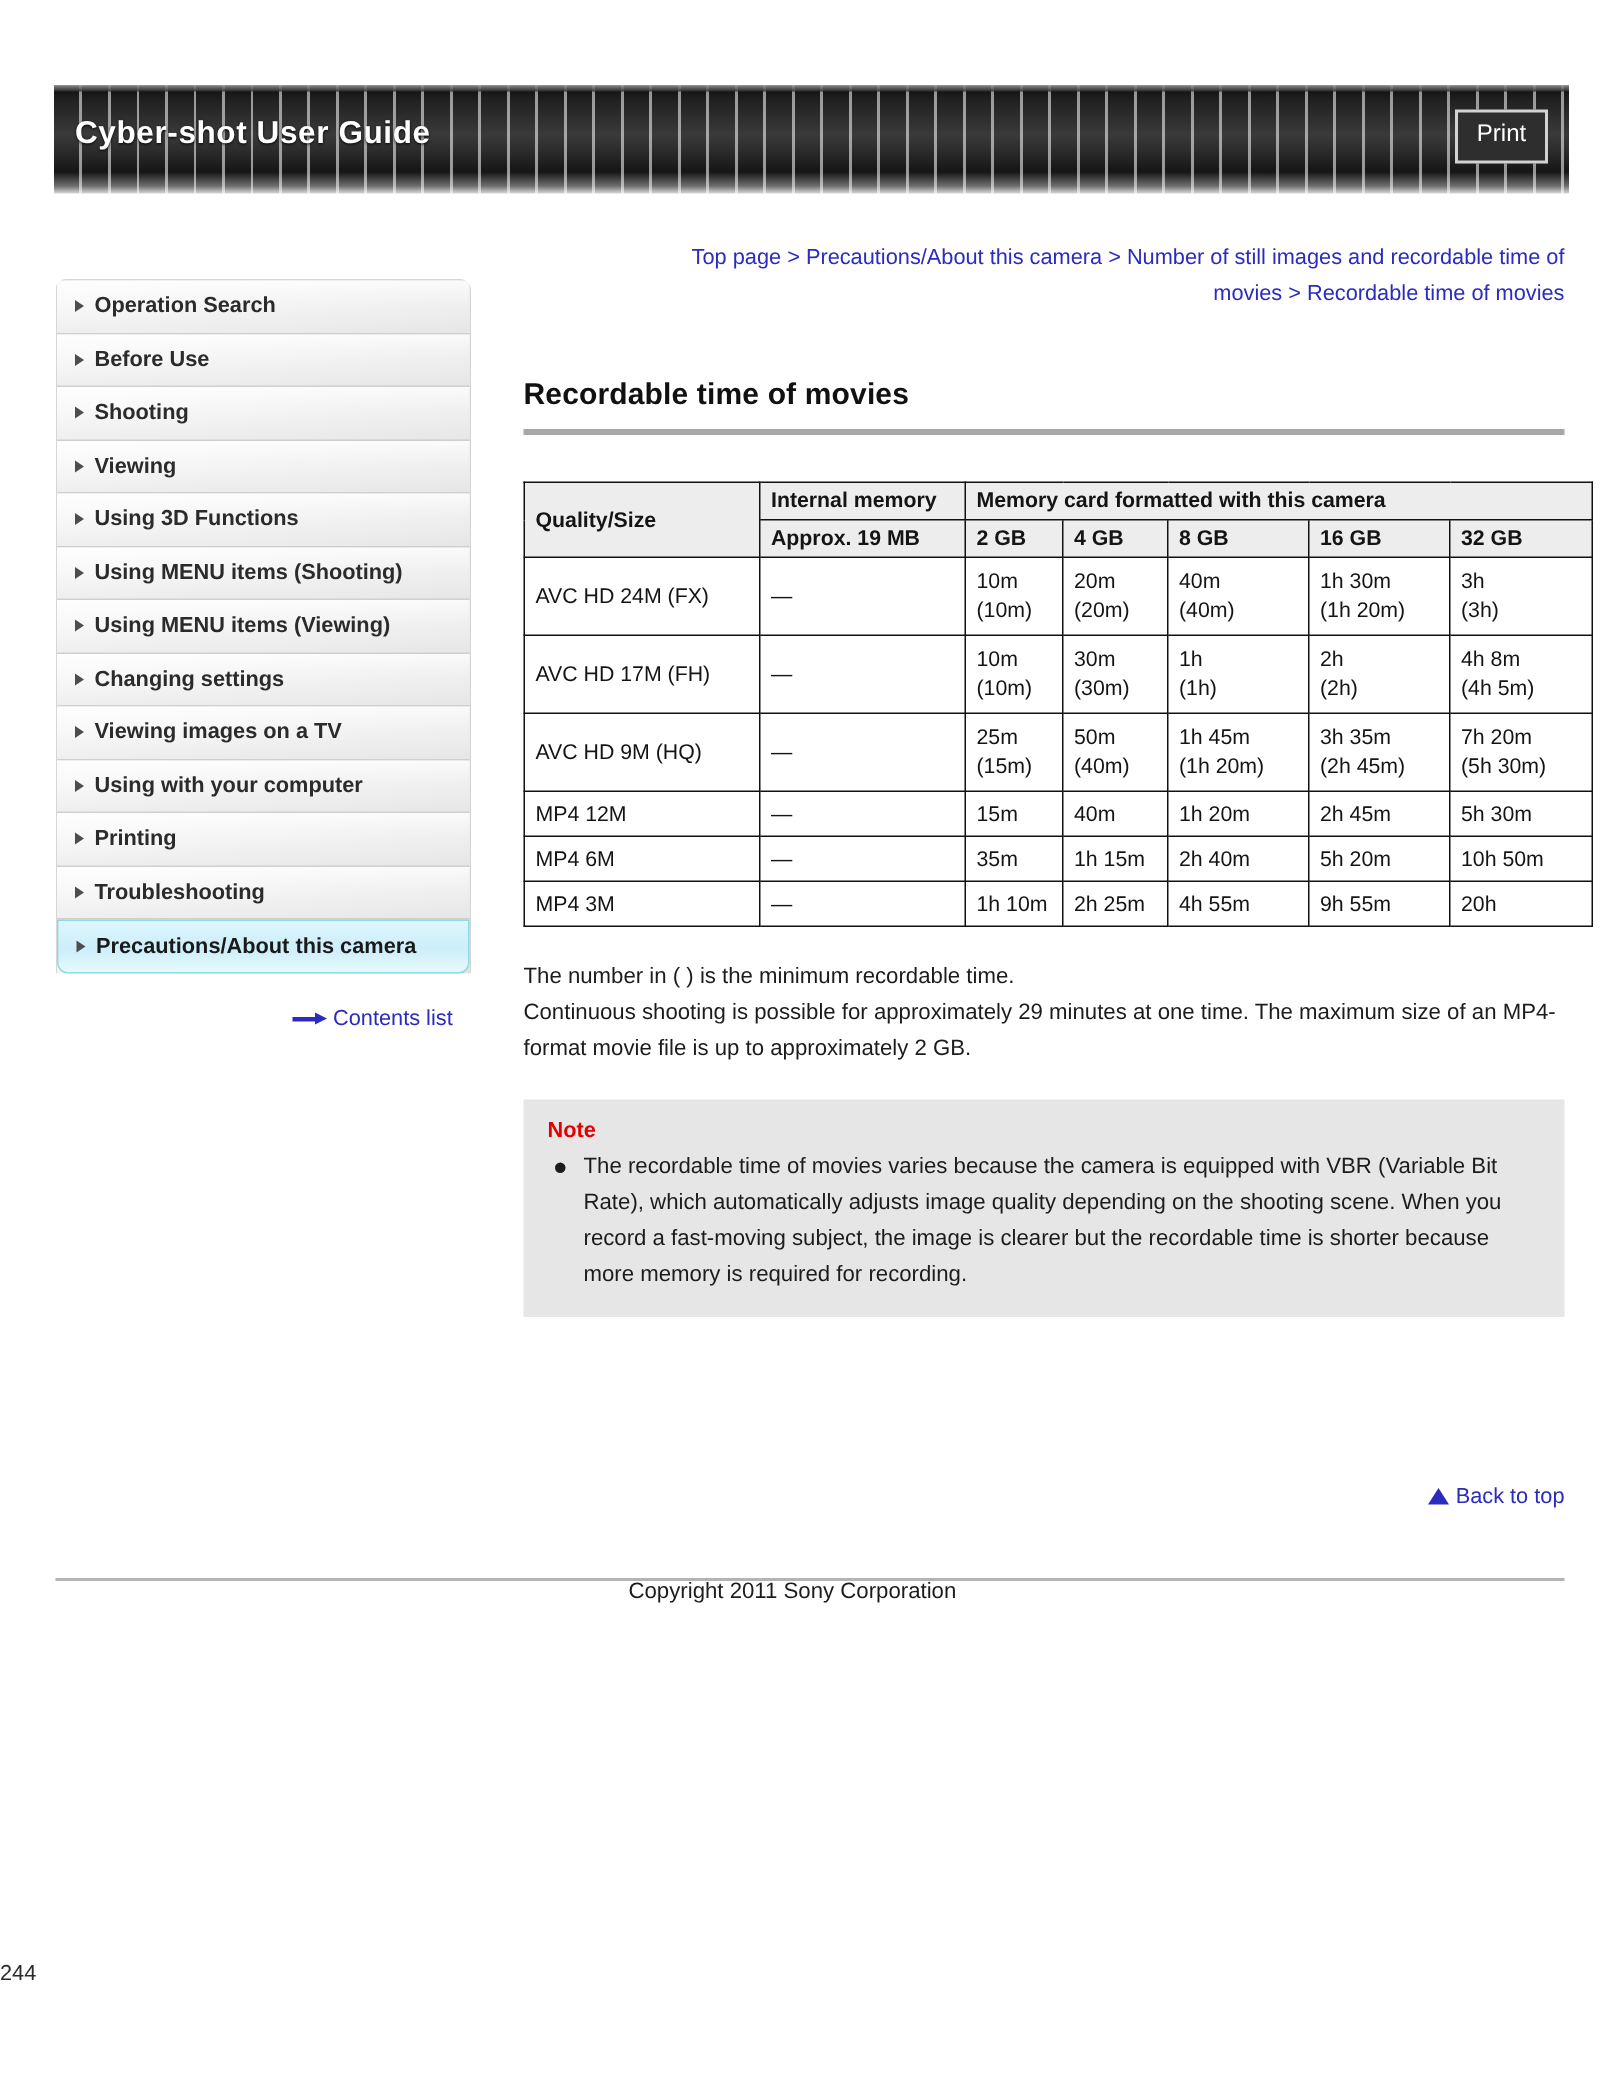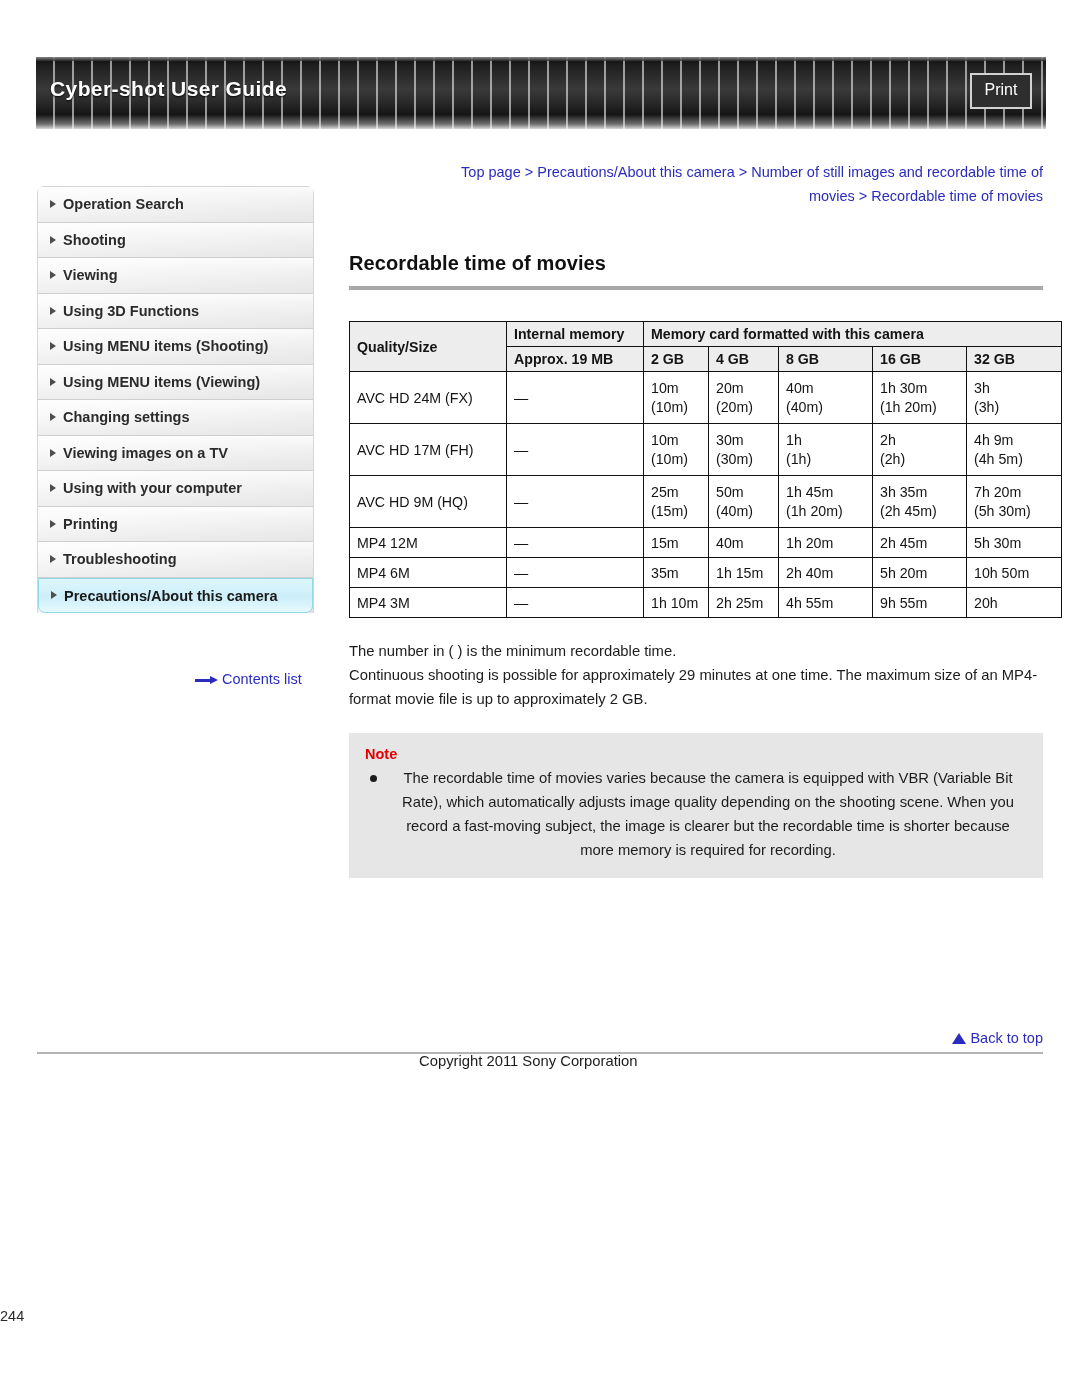--- a/index.html
+++ b/index.html
@@ -244,37 +244,36 @@
     font-weight: bold;
     font-size: 14.5px;
     margin-bottom: 4px;
   }
   .note-body {
     position: relative;
     padding-left: 24px;
     font-size: 14.8px;
     line-height: 24px;
     color: #1c1c1c;
-    text-align: center;
   }
   .note-body .dot {
     position: absolute;
     left: 5px;
     top: 9px;
     width: 7px;
     height: 7px;
     border-radius: 50%;
     background: #1c1c1c;
   }
 
   
   .back-to-top {
     position: absolute;
     left: 349px;
-    top: 1030px;
+    top: 990px;
     width: 694px;
     text-align: right;
     font-size: 14.5px;
     color: #2b2bbf;
     cursor: pointer;
   }
   .up-triangle {
     display: inline-block;
     width: 0; height: 0;
     border-left: 7px solid transparent;
@@ -313,20 +312,24 @@
 
 <div class="header-band">
   <div class="header-title">Cyber-shot User Guide</div>
   <div class="print-button">Print</div>
 </div>
 
 <div class="sidebar">
   <div class="nav-item">
     <span class="bullet"></span>
     <span>Operation Search</span>
+  </div>
+  <div class="nav-item">
+    <span class="bullet"></span>
+    <span>Before Use</span>
   </div>
   <div class="nav-item">
     <span class="bullet"></span>
     <span>Shooting</span>
   </div>
   <div class="nav-item">
     <span class="bullet"></span>
     <span>Viewing</span>
   </div>
   <div class="nav-item">
@@ -445,21 +448,21 @@
         </td>
         <td class="cell-two-line">
           <span>1h</span><br>
           <span>(1h)</span>
         </td>
         <td class="cell-two-line">
           <span>2h</span><br>
           <span>(2h)</span>
         </td>
         <td class="cell-two-line">
-          <span>4h 9m</span><br>
+          <span>4h 8m</span><br>
           <span>(4h 5m)</span>
         </td>
       </tr>
       <tr class="row-tall">
         <td>AVC HD 9M (HQ)</td>
         <td>—</td>
         <td class="cell-two-line">
           <span>25m</span><br>
           <span>(15m)</span>
         </td>

